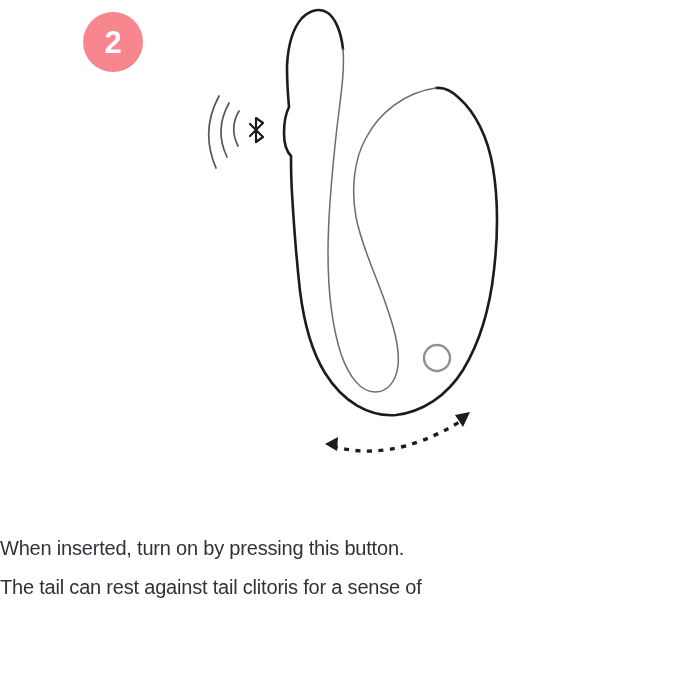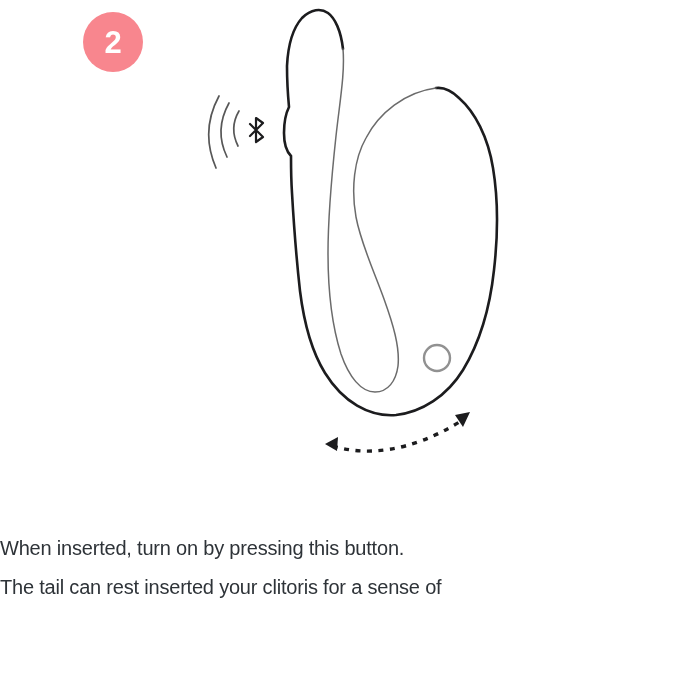--- a/index.html
+++ b/index.html
@@ -91,16 +91,16 @@
 
     <g>
       <path d="M 333 446 C 365 456 410 453 461 421" fill="none" stroke-width="3.4" stroke-dasharray="5 6.5" stroke="#1C1C1E"></path>
       <path d="M 325 444 L 338 437 L 337 451 Z" fill="#1C1C1E"></path>
       <path d="M 470 412 L 455 415 L 463 427 Z" fill="#1C1C1E"></path>
     </g>
   </svg>
 
   <div class="caption">
     <div class="caption-line">When inserted, turn on by pressing this button.</div>
-    <div class="caption-line">The tail can rest inserted your clitoris for a sense of</div>
+    <div class="caption-line">The tail can rest against tail clitoris for a sense of</div>
   </div>
 
 </div>
 
 </body></html>

